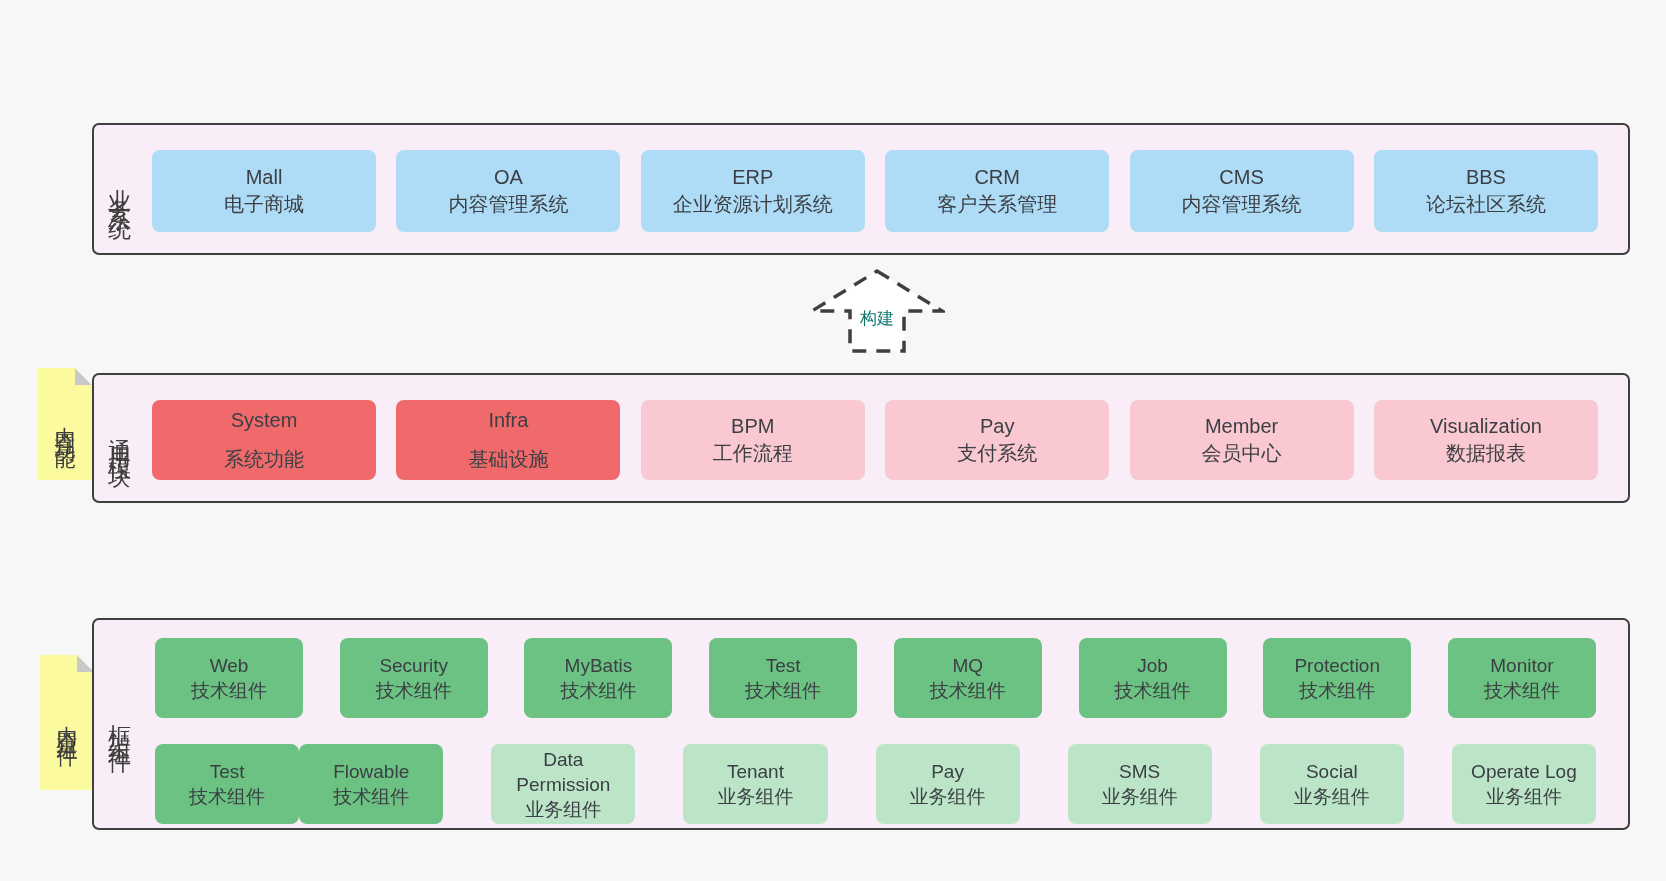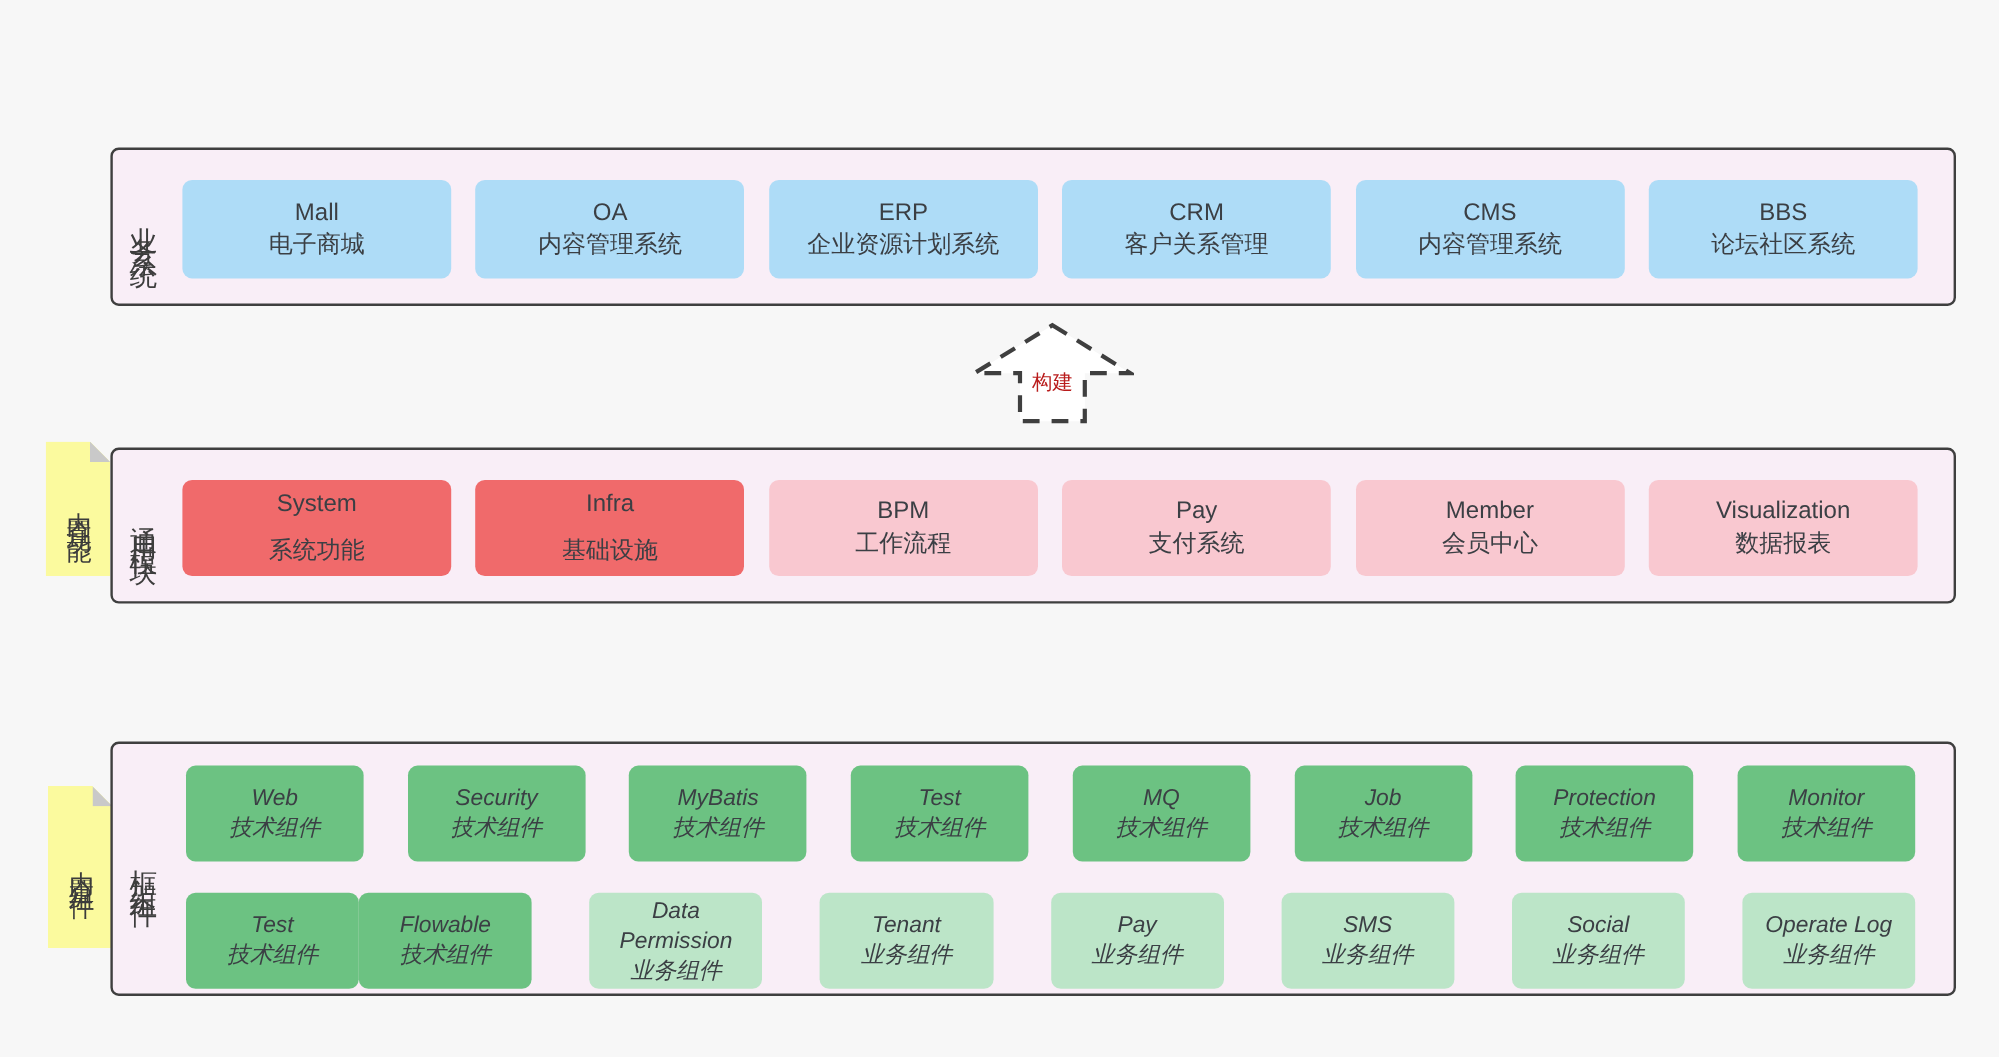--- a/index.html
+++ b/index.html
@@ -25,21 +25,21 @@
     writing-mode:vertical-lr;text-orientation:upright;
     font-size:23px;letter-spacing:9px;color:var(--text);white-space:nowrap;
   }
 
   .boxes-row{
     position:absolute;left:58px;right:30px;display:flex;justify-content:space-between;align-items:center;
   }
   .panel-business .boxes-row{top:25px;height:82px;}
   .panel-modules .boxes-row{top:25px;height:80px;}
   .rows-wrap{position:absolute;left:61px;right:32px;top:18px;}
-  .rows-wrap .boxes-row{position:static;margin-bottom:26px;height:80px;font-style:italic;}
+  .rows-wrap .boxes-row{position:static;margin-bottom:26px;height:80px;}
   .rows-wrap .boxes-row:last-child{margin-bottom:0;}
 
   .box{
     display:flex;flex-direction:column;justify-content:center;align-items:center;
     text-align:center;border-radius:8px;height:100%;padding:2px 4px;
   }
   .box-wide{width:224px;}
   .box-narrow{width:148px;}
   .c-blue{background:var(--blue);}
   .c-red{background:var(--red);gap:12px;}
@@ -64,21 +64,21 @@
     writing-mode:vertical-lr;text-orientation:upright;
     font-size:21px;letter-spacing:7px;color:#3b3b3b;white-space:nowrap;
   }
 
   .arrow{position:absolute;width:136px;height:86px;}
   .arrow-build{left:809px;top:268px;}
   .arrow-impl{left:823px;top:512px;}
   .arrow svg{display:block;}
   .arrow-label{
     position:absolute;left:50%;top:39px;transform:translateX(-50%);
-    background:#ffffff;padding:0 3px;font-size:17px;color:#b91c1c;white-space:nowrap;
+    background:#ffffff;padding:0 3px;font-size:17px;color:#0f766e;white-space:nowrap;
   }
 </style>
 </head>
 <body>
 
 <div class="canvas">
 
   <div class="panel panel-business">
     <div class="vlabel">业务系统</div>
     <div class="boxes-row">

